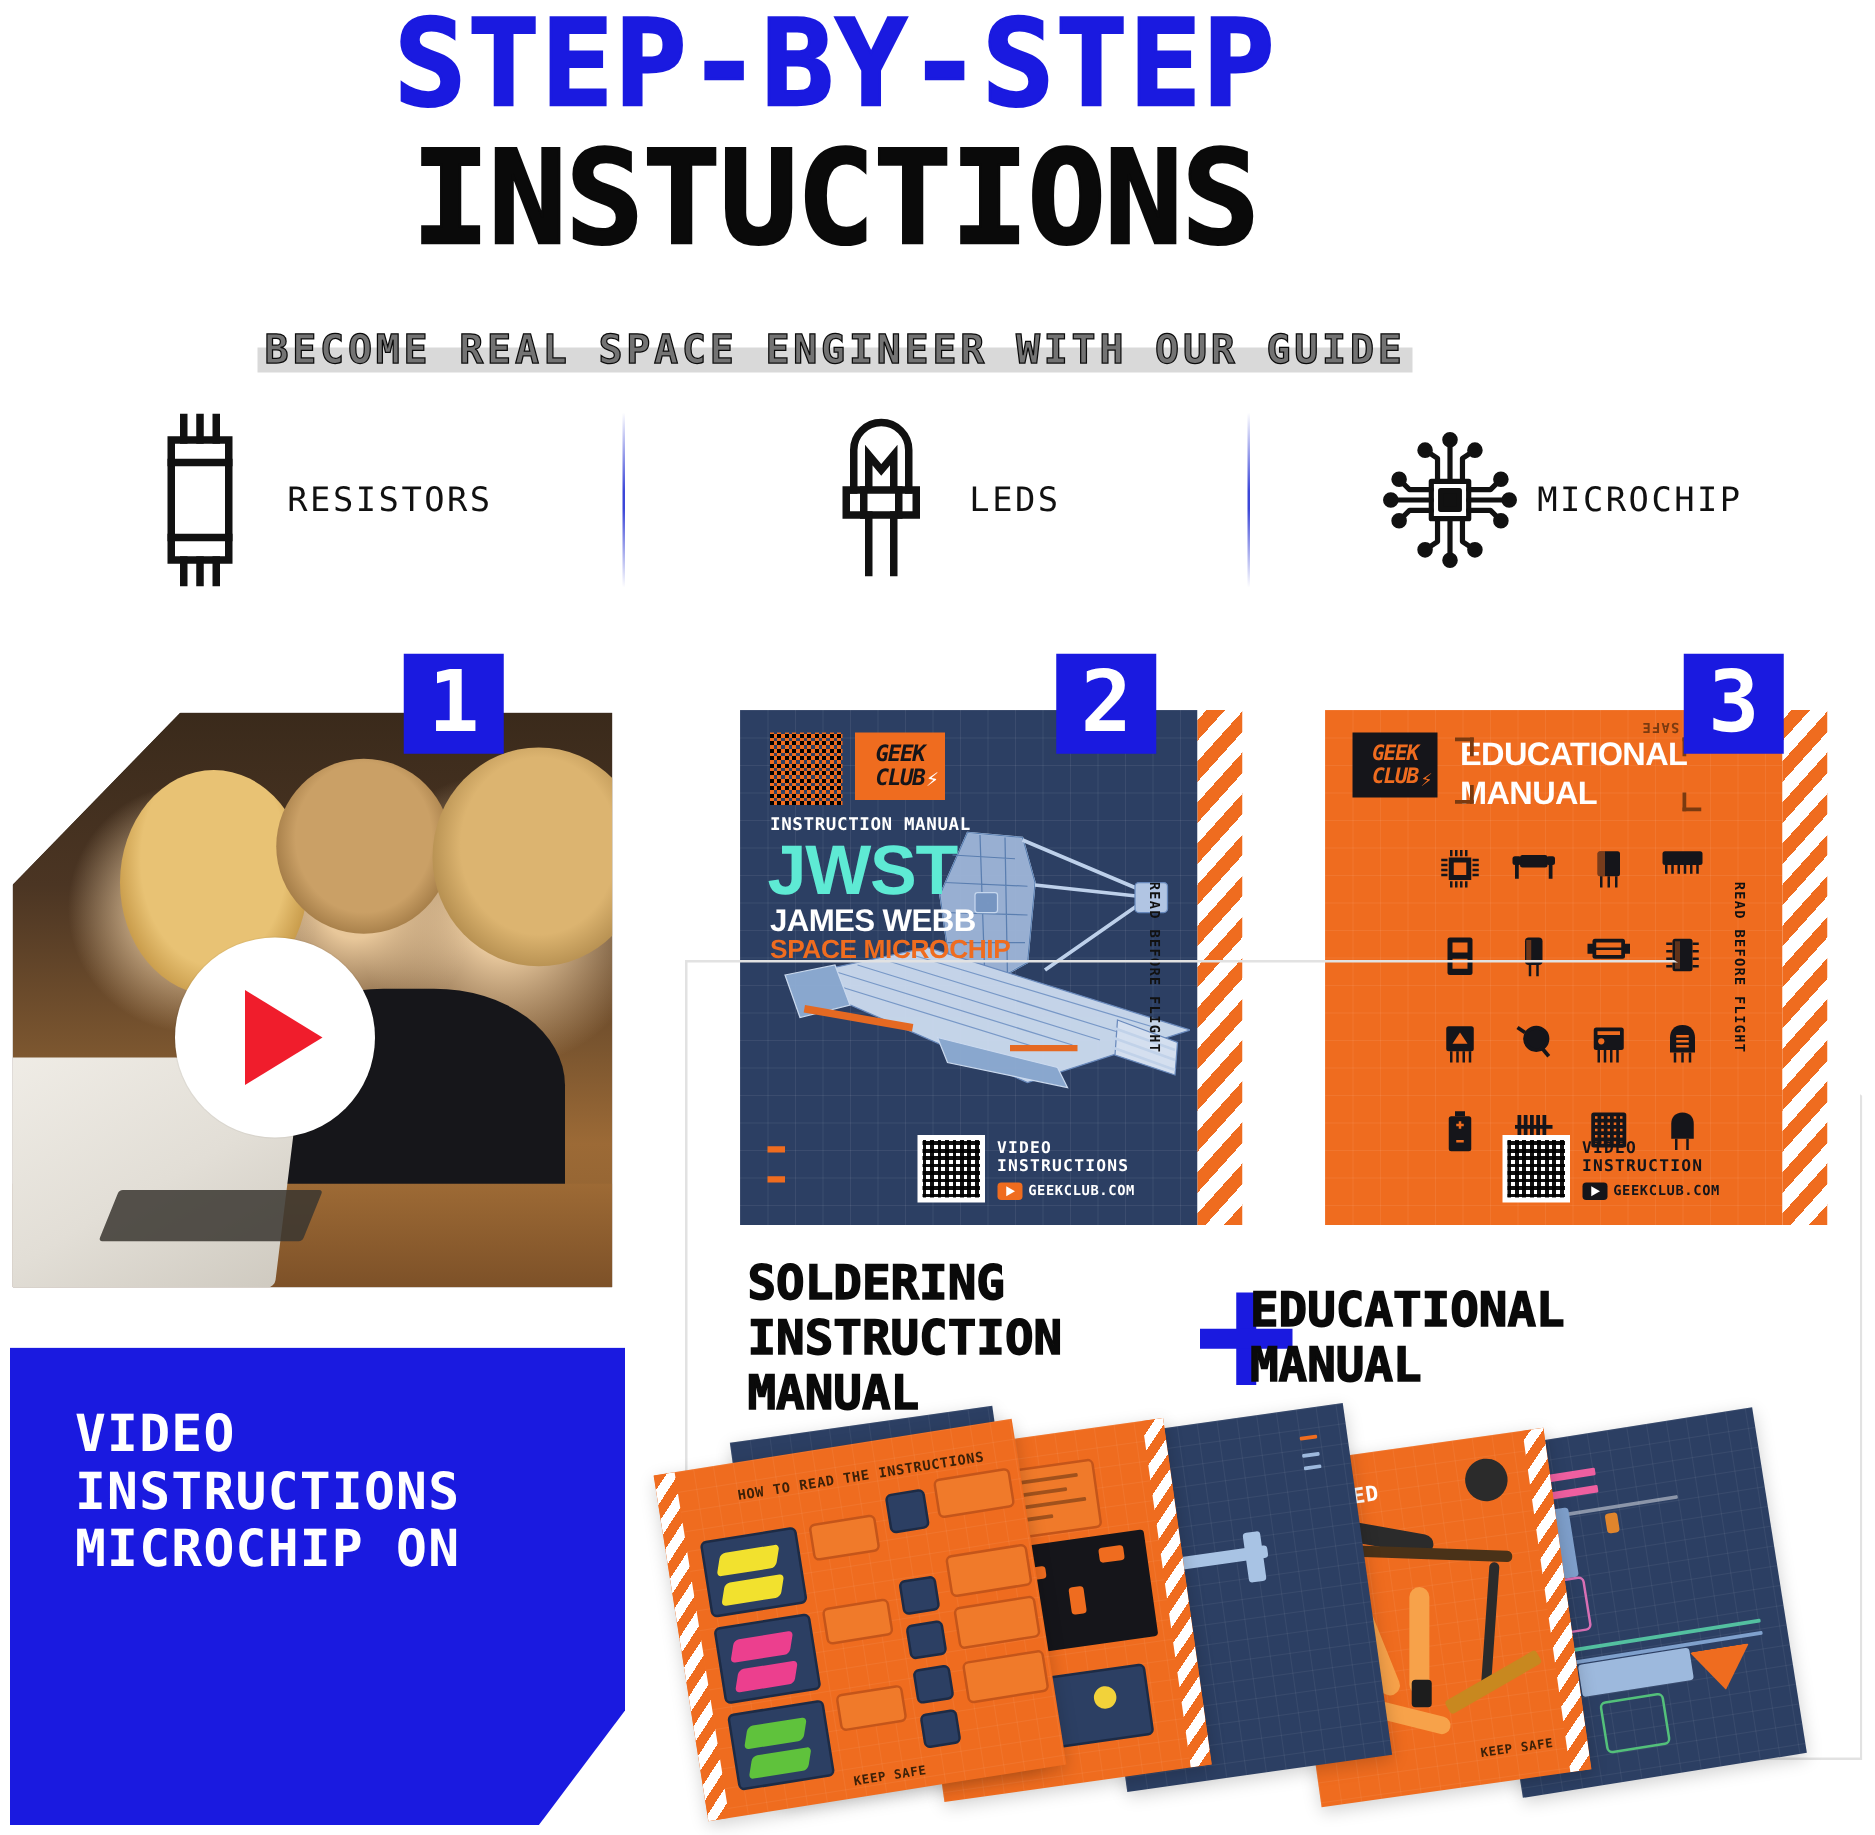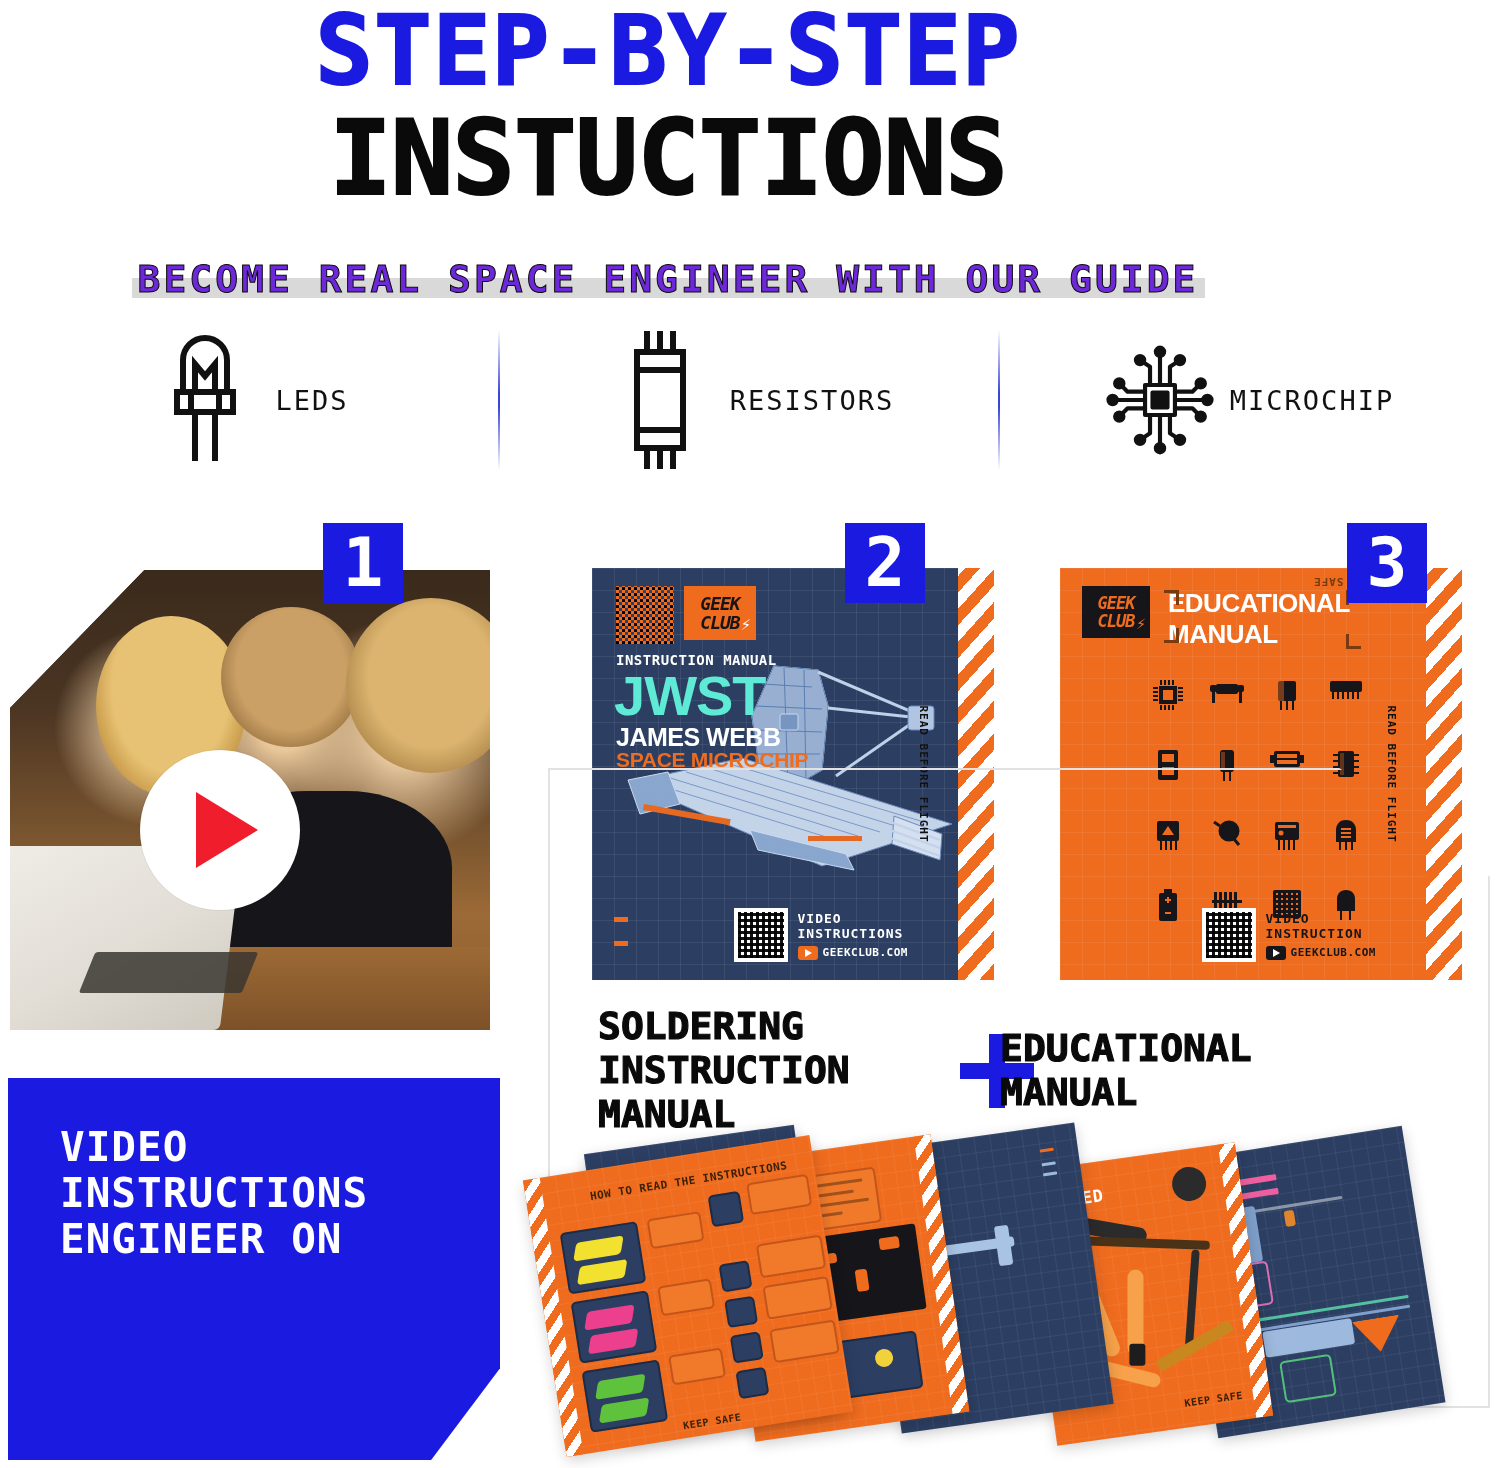--- a/index.html
+++ b/index.html
@@ -28,22 +28,22 @@
     margin-top: 6px;
   }
   .hdr-sub-wrap { position: relative; display: inline-block; margin-top: 48px; }
   .hdr-sub-bar {
     position: absolute; left: 0; right: 0; bottom: 2px; height: 20px;
     background: #d9d9d9; z-index: 0;
   }
   .hdr-sub {
     position: relative; z-index: 1;
     font-family: "DejaVu Sans Mono", monospace;
-    font-weight: 700; font-size: 38px; line-height: 42px;
-    letter-spacing: 3px; color: #6d28d9;
+    font-weight: 700; font-size: 32px; line-height: 42px;
+    letter-spacing: 3px; color: #737373;
     -webkit-text-stroke: 1px #0a0a0a;
     padding: 0 6px;
   }
 
   
   .feats {
     position: absolute; left: 0; top: 316px; width: 1500px; height: 168px;
     display: flex; align-items: center;
   }
   .feat { flex: 1; display: flex; align-items: center; justify-content: center; position: relative; height: 100%; }
@@ -268,46 +268,46 @@
       <div class="hdr-sub-bar"></div>
       <div class="hdr-sub">BECOME REAL SPACE ENGINEER WITH OUR GUIDE</div>
     </div>
   </div>
 
   <div class="feats">
 
 
     <div class="feat">
       <div class="feat-ico">
+        <svg width="70" height="140" viewBox="0 0 70 140">
+          <g fill="none" stroke="#111" stroke-width="6" stroke-linecap="square">
+            <path d="M22 4 L22 22 M35 4 L35 22 M48 4 L48 22"></path>
+            <rect x="12" y="22" width="46" height="96"></rect>
+            <path d="M12 40 L58 40 M12 100 L58 100"></path>
+            <path d="M22 118 L22 136 M35 118 L35 136 M48 118 L48 136"></path>
+          </g>
+        </svg>
+      </div>
+      <div class="feat-lbl">RESISTORS</div>
+      <div class="vsep" style="right:0"></div>
+    </div>
+
+    <div class="feat">
+      <div class="feat-ico">
         <svg width="80" height="140" viewBox="0 0 80 140">
           <g fill="none" stroke="#111" stroke-width="6" stroke-linecap="square">
             <path d="M18 62 L18 30 a22 22 0 0 1 44 0 L62 62"></path>
             <path d="M30 58 L30 34 L40 46 L50 34 L50 58"></path>
             <rect x="12" y="62" width="56" height="20"></rect>
             <path d="M26 62 L26 82 M54 62 L54 82"></path>
             <path d="M30 82 L30 128 M50 82 L50 128"></path>
           </g>
         </svg>
       </div>
       <div class="feat-lbl">LEDS</div>
-      <div class="vsep" style="right:0"></div>
-    </div>
-
-    <div class="feat">
-      <div class="feat-ico">
-        <svg width="70" height="140" viewBox="0 0 70 140">
-          <g fill="none" stroke="#111" stroke-width="6" stroke-linecap="square">
-            <path d="M22 4 L22 22 M35 4 L35 22 M48 4 L48 22"></path>
-            <rect x="12" y="22" width="46" height="96"></rect>
-            <path d="M12 40 L58 40 M12 100 L58 100"></path>
-            <path d="M22 118 L22 136 M35 118 L35 136 M48 118 L48 136"></path>
-          </g>
-        </svg>
-      </div>
-      <div class="feat-lbl">RESISTORS</div>
       <div class="vsep" style="right:0"></div>
     </div>
 
     <div class="feat">
       <div class="feat-ico">
         <svg width="130" height="132" viewBox="0 0 130 132">
           <g fill="none" stroke="#111" stroke-width="5" stroke-linecap="round" stroke-linejoin="round">
             <rect x="47" y="48" width="36" height="36"></rect>
             <rect x="56" y="57" width="18" height="18" fill="#111"></rect>
             <path d="M65 48 L65 8"></path>
@@ -354,21 +354,21 @@
     <div class="ph-kb"></div>
   </div>
   <div class="play-btn">
     <div class="play-tri"></div>
   </div>
   <div class="badge" style="left:323px; top:523px;">1</div>
 
   <div class="ytpanel">
     <div class="yt-line">VIDEO</div>
     <div class="yt-line">INSTRUCTIONS</div>
-    <div class="yt-line">ENGINEER ON</div>
+    <div class="yt-line">MICROCHIP ON</div>
   </div>
 
   <div class="cover" id="cover2">
     <div class="cover-body">
       <div class="grid-ov"></div>
 
       <svg class="jw-scope" viewBox="0 0 330 240">
         <g opacity="0.95">
           <g fill="#9fb6d8" stroke="#cfe0f5" stroke-width="1.2">
             <polygon points="152,12 196,16 206,52 200,116 168,134 138,118 130,62"></polygon>

